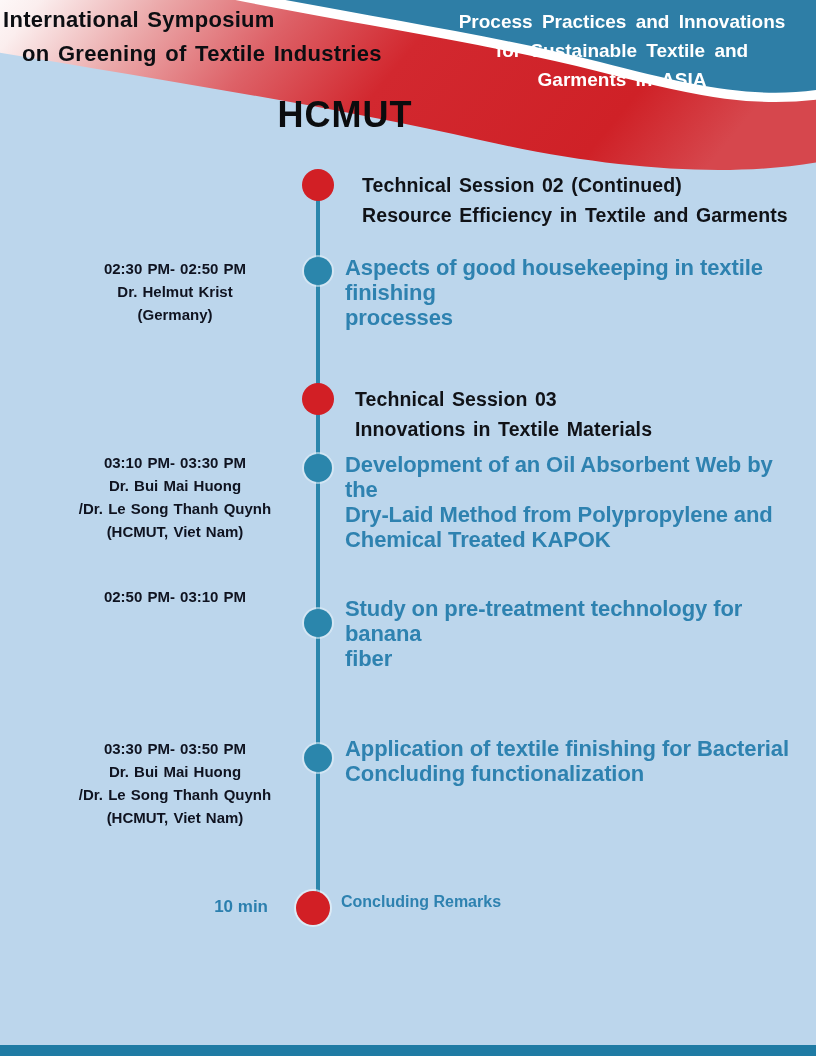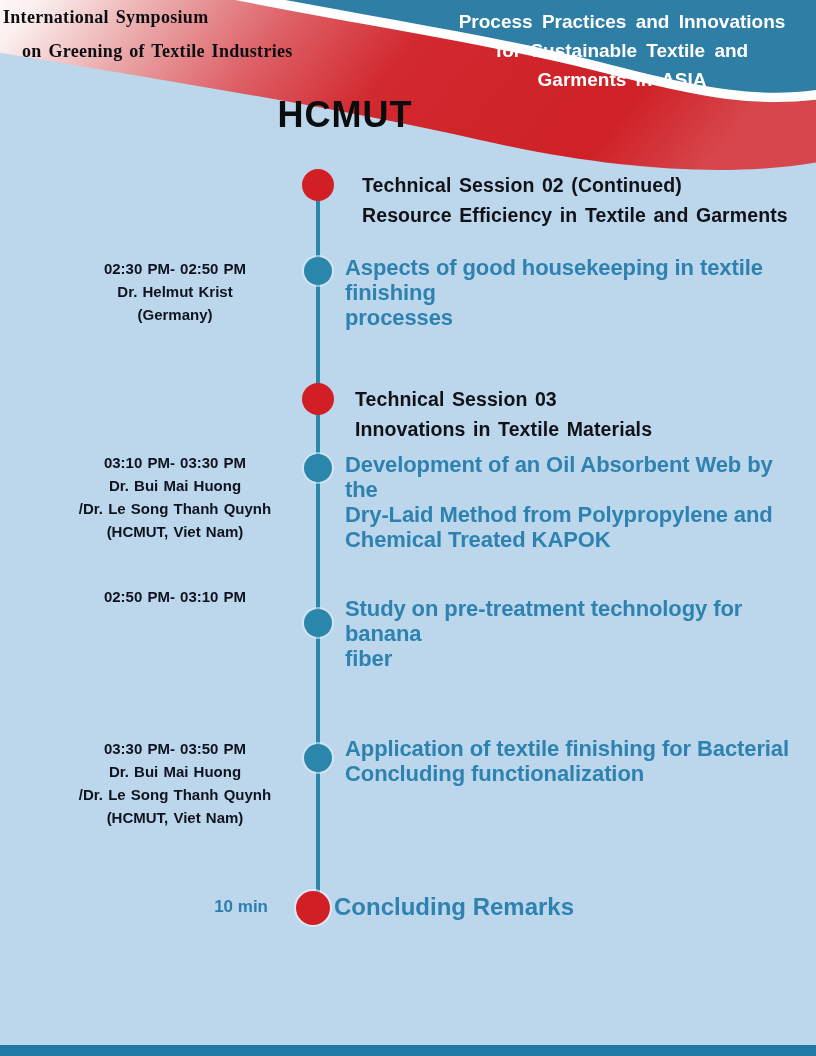--- a/index.html
+++ b/index.html
@@ -7,21 +7,21 @@
     position:relative; width:816px; height:1056px; overflow:hidden;
     background:#bcd6ec;
     font-family:"Liberation Sans", sans-serif;
     font-weight:bold;
   }
   .abs { position:absolute; }
   .pre { white-space:pre-line; }
 
   
   #header-art { position:absolute; left:0; top:0; }
-  .title-line { color:#0c0e12; font-size:18px; letter-spacing:.3px; word-spacing:2px;font-family:Liberation Serif, serif; }
+  .title-line { color:#0c0e12; font-size:22px; letter-spacing:.3px; word-spacing:2px; }
   #title-line1 { left:3px; top:7px; }
   #title-line2 { left:22px; top:41px; }
   #banner-text {
     left:426px; top:7px; width:392px; text-align:center;
     color:#ffffff; font-size:19px; line-height:29px; word-spacing:4px;
   }
   #agenda-title {
     left:245px; top:94px; width:200px; text-align:center;
     color:#0b0c0e; font-size:36px; letter-spacing:1px;
   }
@@ -45,21 +45,21 @@
   .item-title {
     left:345px; width:460px;
     color:#2e82b0; font-size:22px; line-height:25px; letter-spacing:-.1px;
   }
   #item-left-0 { top:257px; }  #item-title-0 { top:255px; }
   #item-left-1 { top:451px; }  #item-title-1 { top:452px; }
   #item-left-2 { top:585px; }  #item-title-2 { top:596px; }
   #item-left-3 { top:737px; }  #item-title-3 { top:736px; }
 
   #closing-duration { right:548px; top:897px; color:#2b7fae; font-size:17px; }
-  #closing-title { left:334px; top:893px; color:#2e82b0; font-size:24px; }
+  #closing-title { left:341px; top:893px; color:#2e82b0; font-size:16px; }
   #node-red-3 { left:296px; top:891px; width:34px; height:34px; box-shadow:0 0 0 2px rgba(240,248,253,.6); }
 
   .footer-bar { left:0; top:1045px; width:816px; height:11px; background:#1f7ba4; }
 </style>
 </head>
 <body>
 
 <div class="page">
 
   <svg id="header-art" width="816" height="200" viewBox="0 0 816 200">

